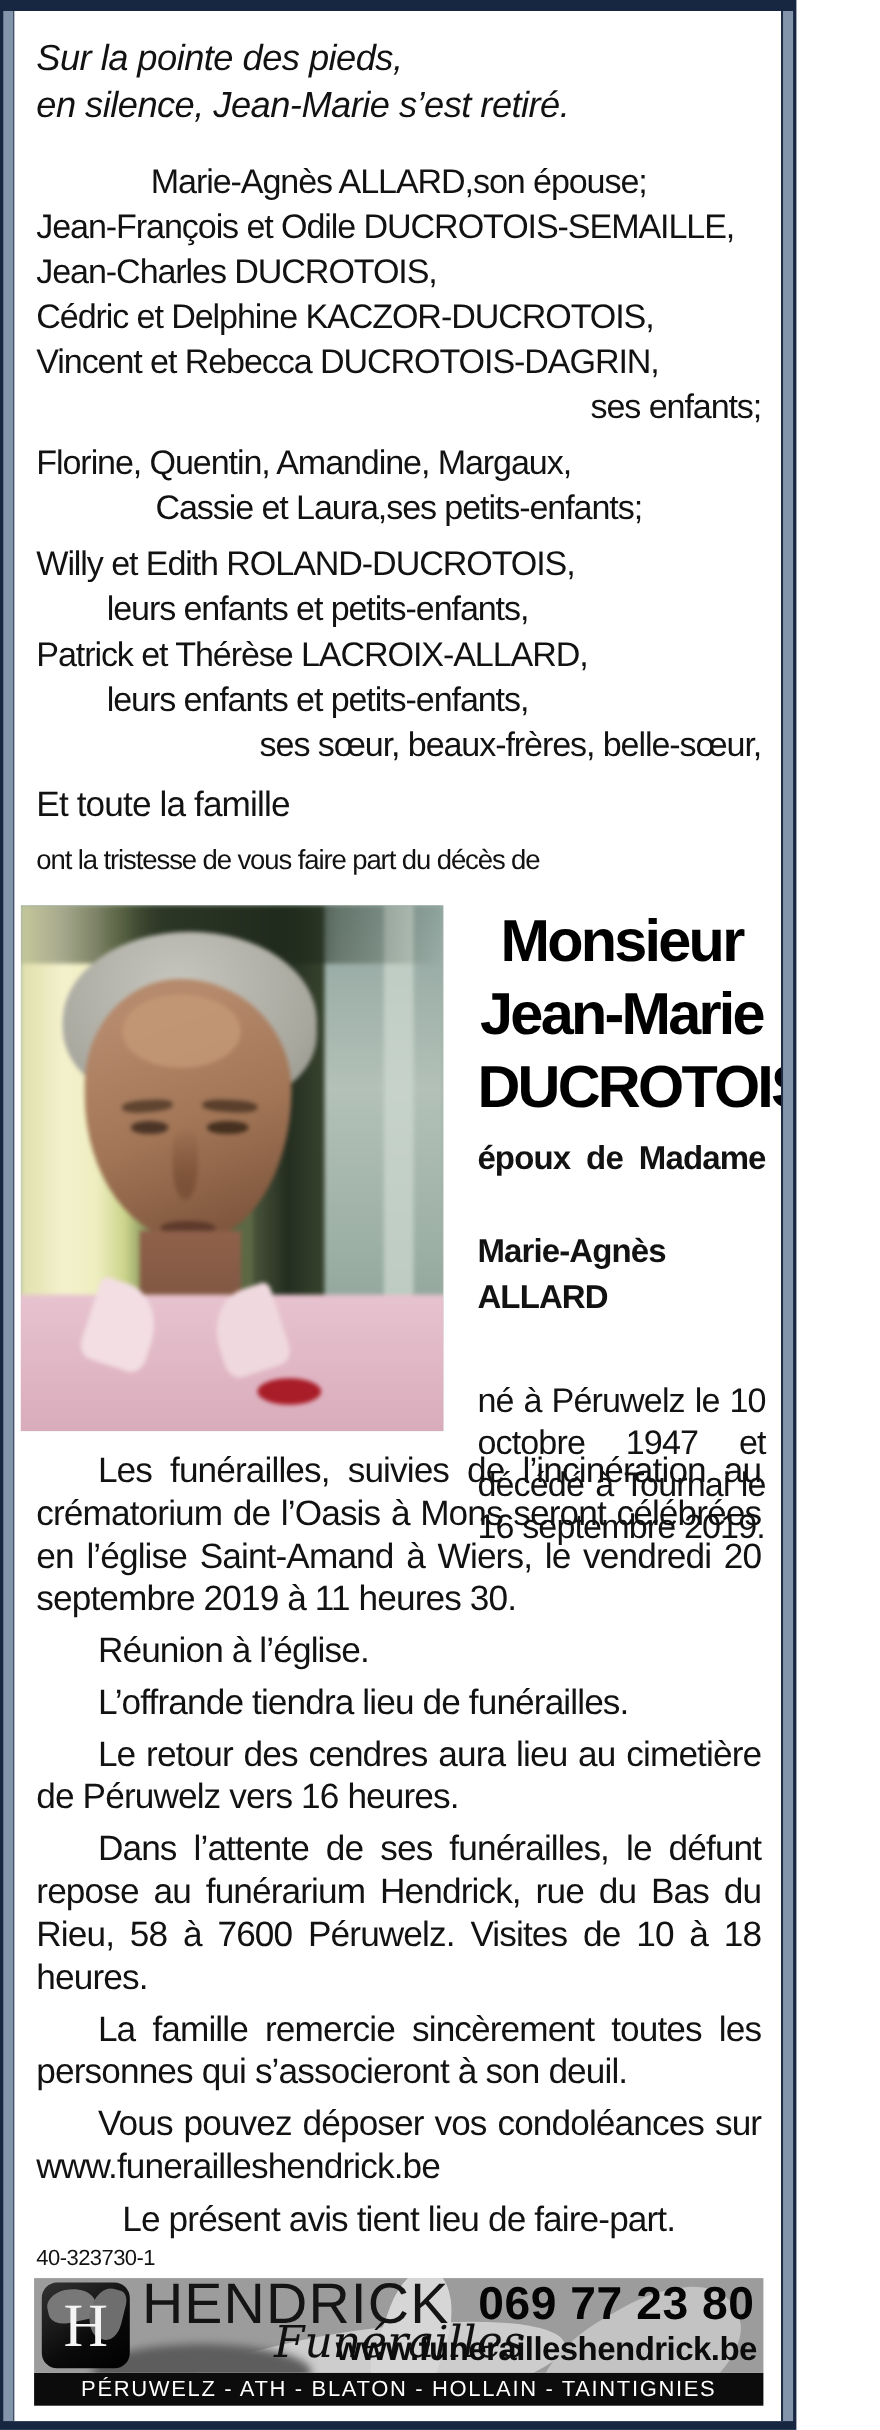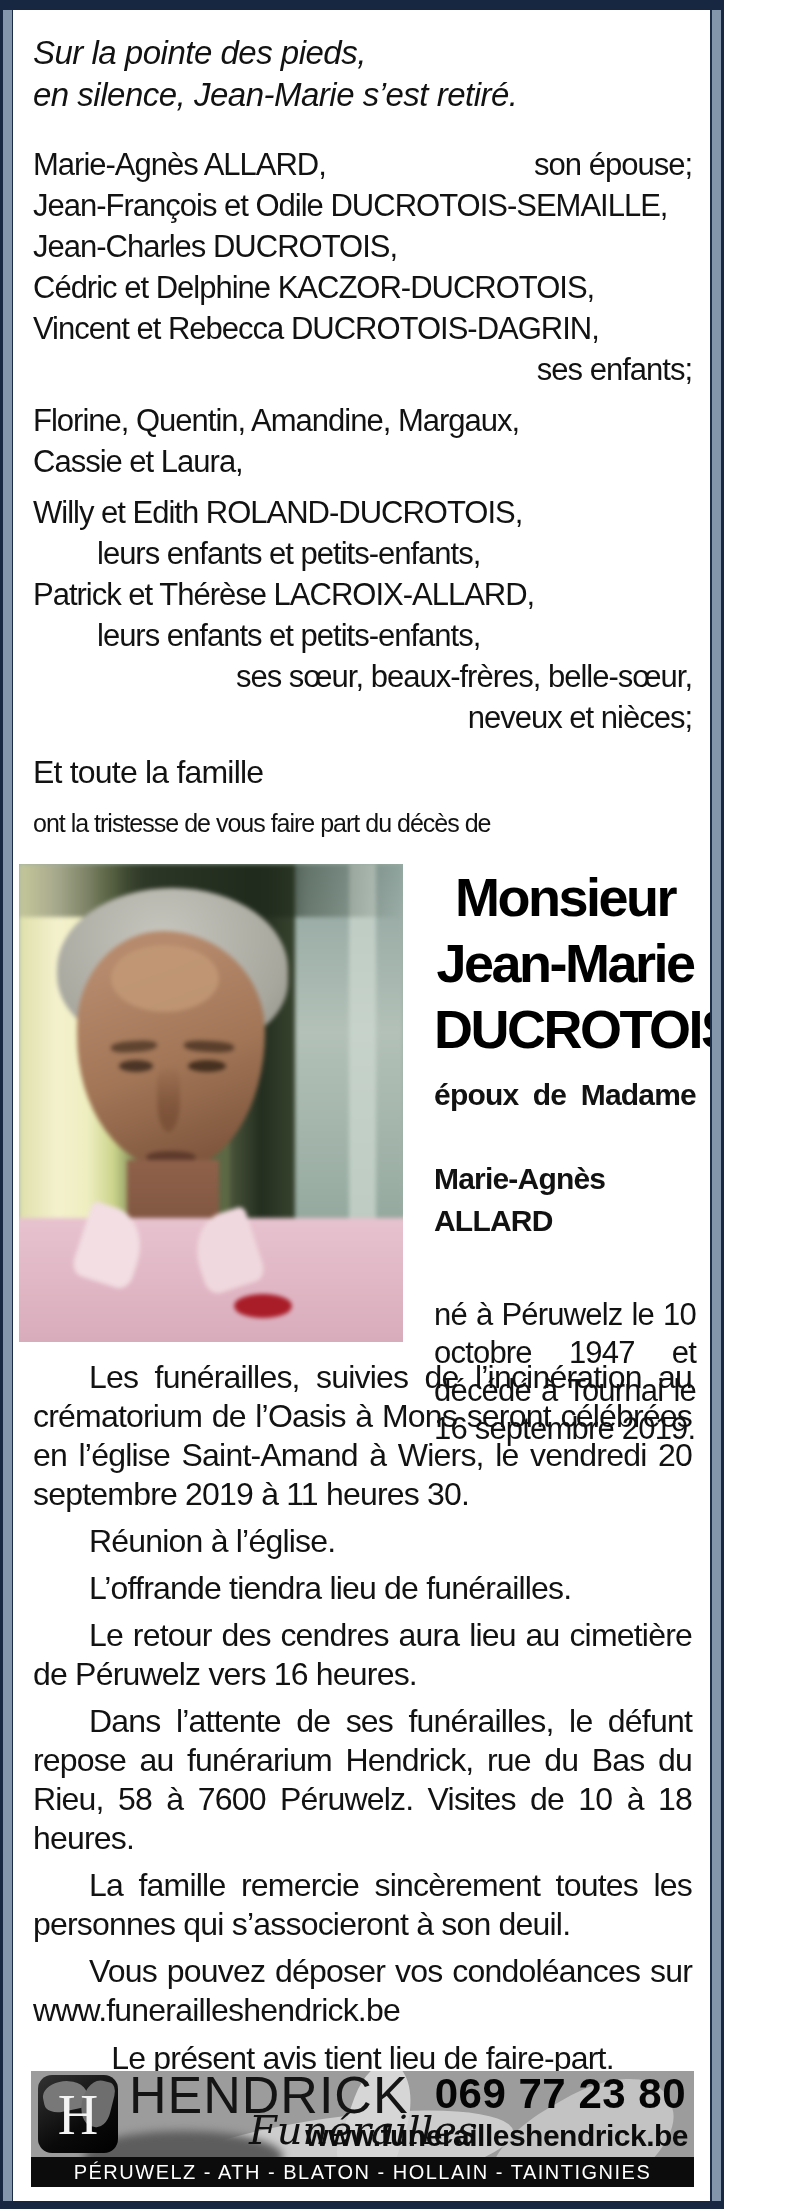--- a/index.html
+++ b/index.html
@@ -6,21 +6,21 @@
   .frame{box-sizing:border-box;width:724px;height:2209px;background:#172741;padding:10px 3px 8px 3px;}
   .steel{box-sizing:border-box;height:100%;background:#8295aa;padding:0 9px;}
   .sheet{position:relative;box-sizing:border-box;height:100%;background:#ffffff;
          border-left:1px solid #1c2c46;border-right:2px solid #1c2c46;
          padding:0 18px 0 20px;overflow:hidden;
          font-family:"Liberation Sans",sans-serif;color:#121212;}
   
   .intro{margin-top:22px;font-style:italic;font-size:33px;line-height:42px;letter-spacing:-0.5px;}
   .names{margin-top:28px;font-size:31px;line-height:41px;letter-spacing:-1px;}
   .nrow{white-space:nowrap;}
-  .split{display:flex;justify-content:space-between;}
+  .split{display:flex;justify-content:center;}
   .rright{text-align:right;}
   .ind{padding-left:64px;}
   .gap{margin-top:10px;}
   .famline{margin-top:14px;font-size:32px;letter-spacing:-0.8px;line-height:41px;}
   .announce{margin-top:10px;font-size:25px;letter-spacing:-1px;line-height:41px;white-space:nowrap;}
   
   .profile{position:relative;margin-top:18px;height:486px;}
   .photo{position:absolute;left:-14px;top:2px;width:384px;height:478px;overflow:hidden;background:#9db0a6;}
   .photo-art{position:absolute;inset:0;filter:blur(2px);}
   .pa{position:absolute;}
@@ -72,27 +72,27 @@
         <span>son épouse;</span>
       </div>
       <div class="nrow">Jean-François et Odile DUCROTOIS-SEMAILLE,</div>
       <div class="nrow">Jean-Charles DUCROTOIS,</div>
       <div class="nrow">Cédric et Delphine KACZOR-DUCROTOIS,</div>
       <div class="nrow">Vincent et Rebecca DUCROTOIS-DAGRIN,</div>
       <div class="nrow rright">ses enfants;</div>
       <div class="nrow gap">Florine, Quentin, Amandine, Margaux,</div>
       <div class="nrow split">
         <span>Cassie et Laura,</span>
+        <span>ses petits-enfants;</span>
       </div>
       <div class="nrow gap">Willy et Edith ROLAND-DUCROTOIS,</div>
       <div class="nrow ind">leurs enfants et petits-enfants,</div>
       <div class="nrow">Patrick et Thérèse LACROIX-ALLARD,</div>
       <div class="nrow ind">leurs enfants et petits-enfants,</div>
       <div class="nrow rright">ses sœur, beaux-frères, belle-sœur,</div>
-      <div class="nrow rright">neveux et nièces;</div>
     </div>
 
     <div class="famline">Et toute la famille</div>
     <div class="announce">ont la tristesse de vous faire part du décès de</div>
 
     <div class="profile">
       <div class="photo">
         <div class="photo-art">
           <div class="pa" style="left:0;top:0;width:56%;height:100%;background:linear-gradient(90deg,#dfe0ac 0%,#f4f1cd 18%,#eeeec0 32%,#cbd48b 44%,#8e9a62 52%,#5c6844 58%);"></div>
           <div class="pa" style="left:55%;top:0;width:18%;height:100%;background:linear-gradient(90deg,#49543a,#242e20 45%,#39452f);"></div>

